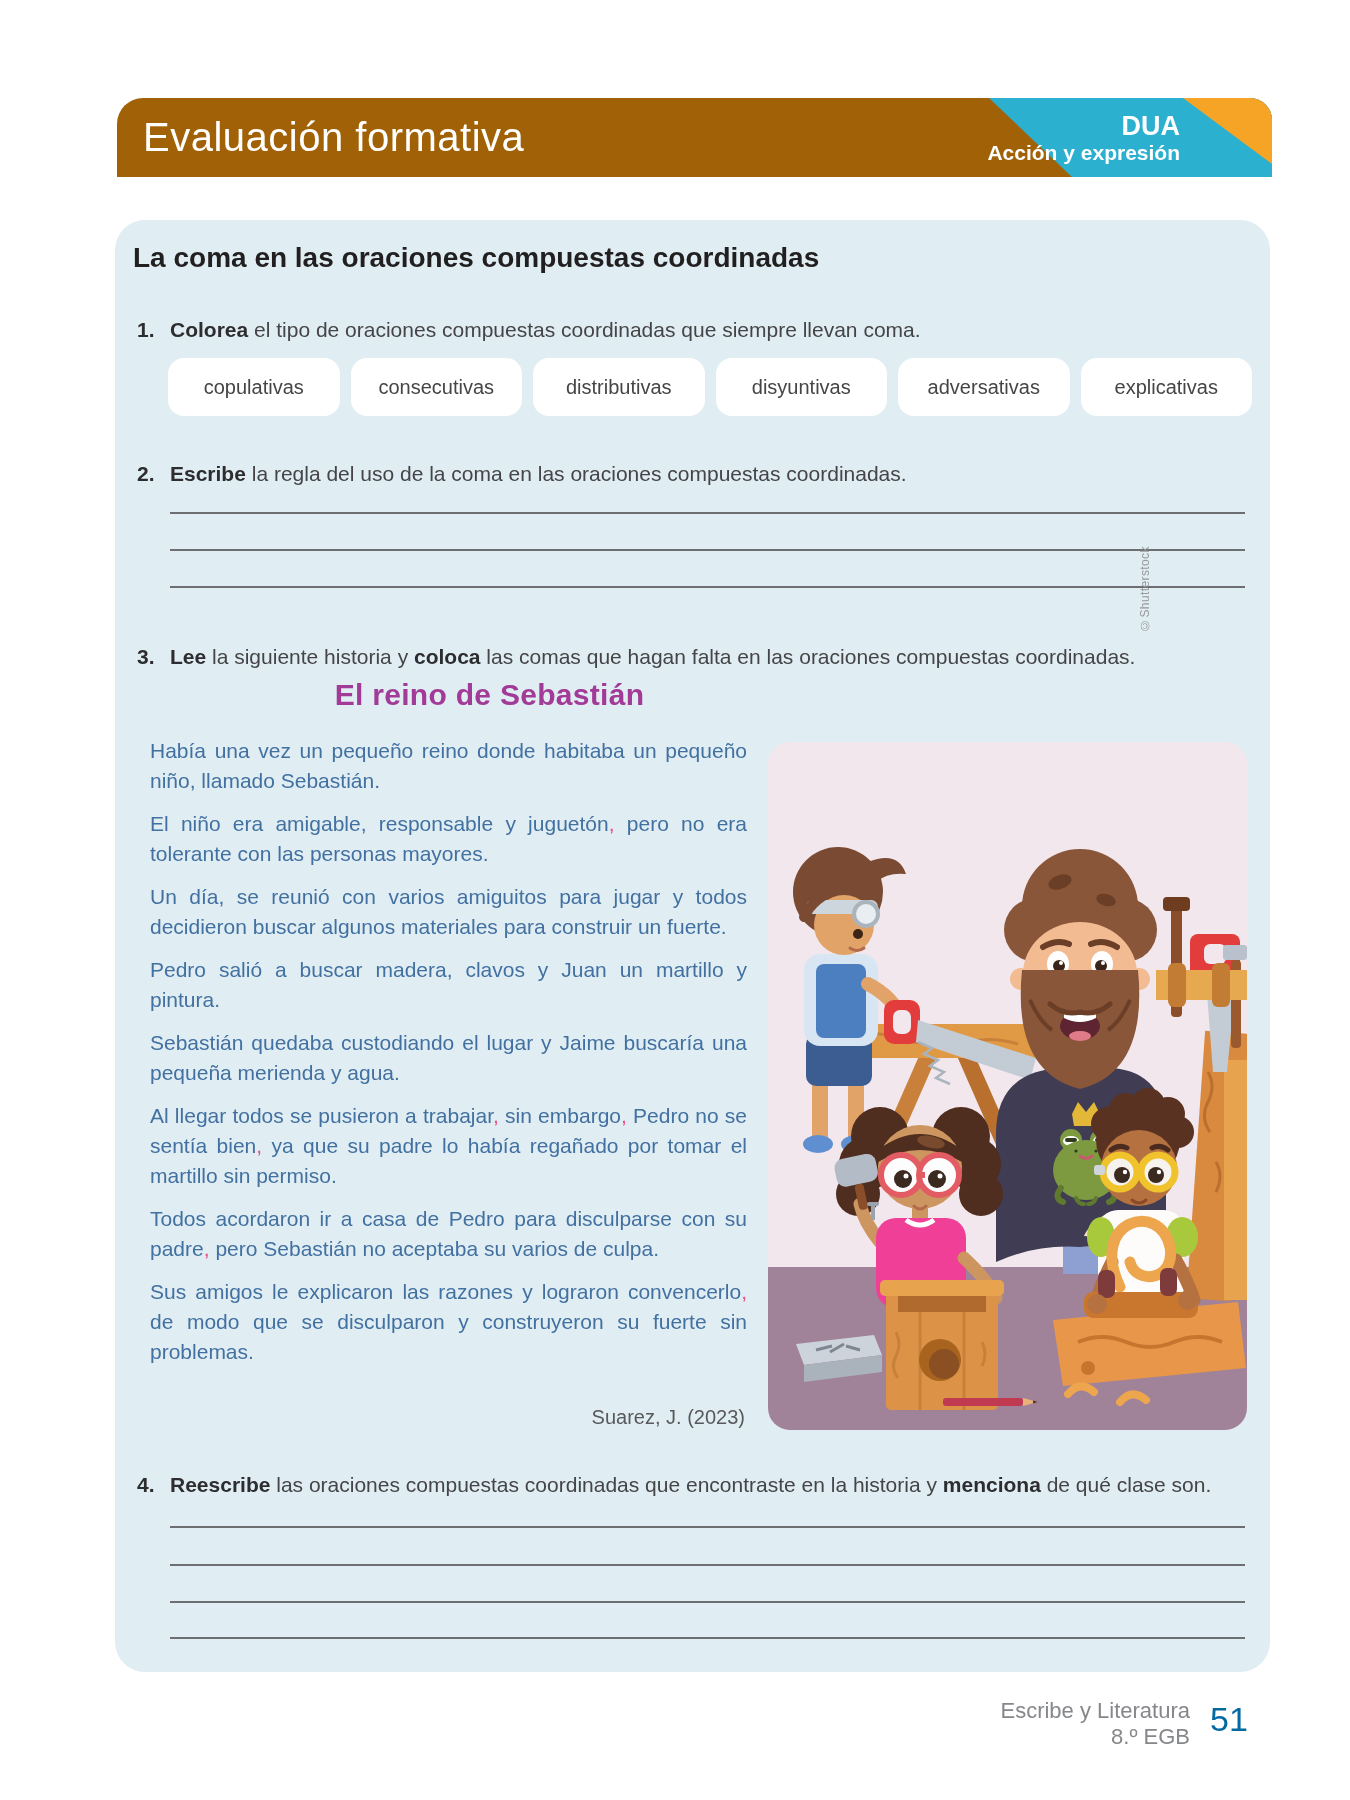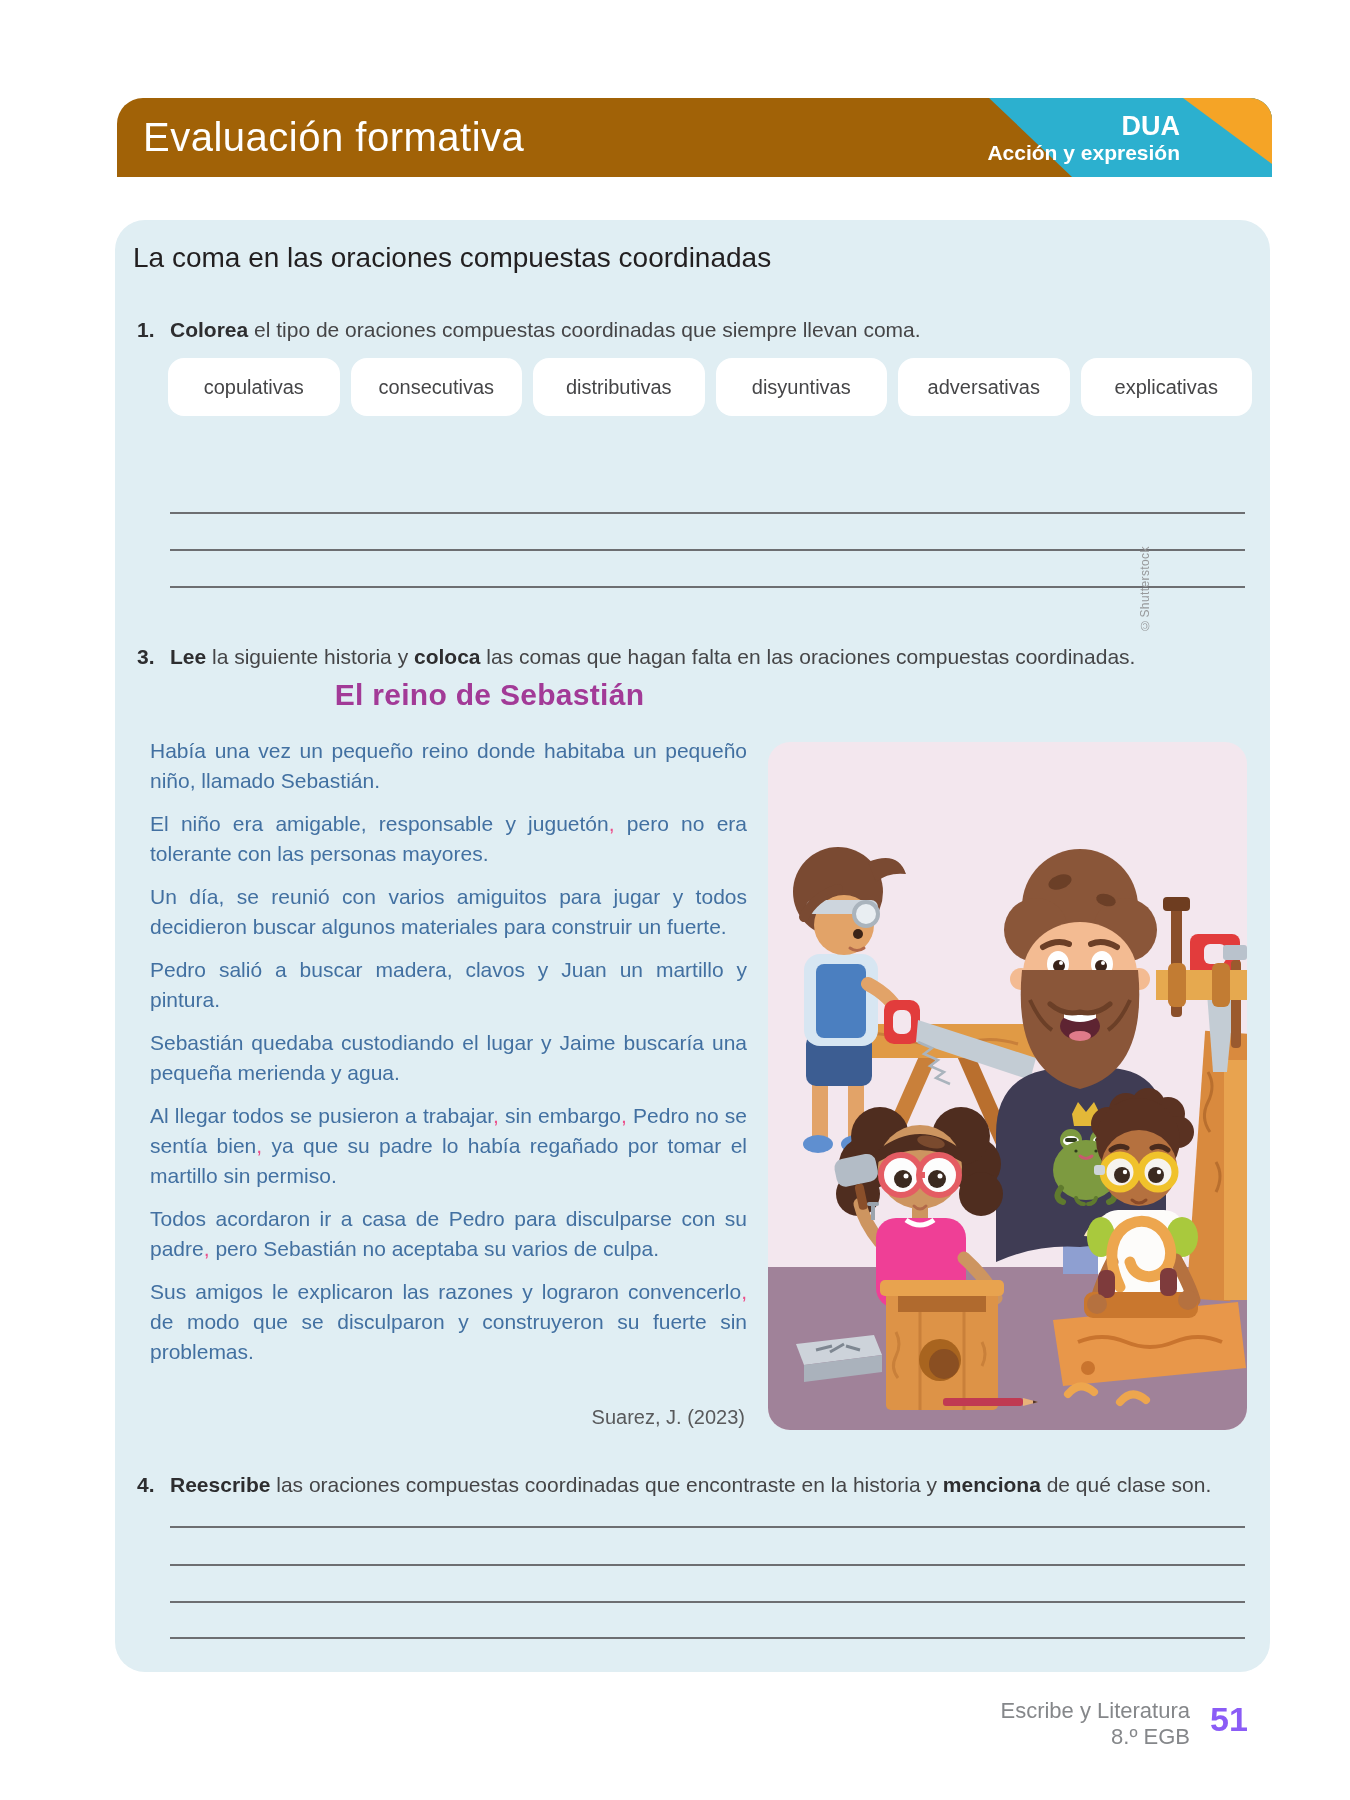--- a/index.html
+++ b/index.html
@@ -13,21 +13,21 @@
   .banner-title{position:absolute;left:26px;top:50%;transform:translateY(-52%);
           color:#ffffff;font-size:40px;font-weight:400;letter-spacing:.5px;}
   .dua{position:absolute;right:92px;top:50%;transform:translateY(-50%);
           text-align:right;color:#ffffff;line-height:1.12;}
   .dua .t1{font-size:27px;font-weight:700;}
   .dua .t2{font-size:21px;font-weight:700;}
 
   
   .panel{position:absolute;left:115px;top:220px;width:1155px;height:1452px;
          background:#e0eef3;border-radius:30px;}
-  .heading{position:absolute;left:18px;top:22px;font-size:28px;font-weight:400;color:#221f20;}
+  .heading{position:absolute;left:18px;top:22px;font-size:28px;font-weight:700;color:#221f20;}
 
   .item{position:absolute;left:22px;right:20px;font-size:21px;color:#454547;}
   .item .num{display:inline-block;width:33px;font-weight:700;color:#2d2d2f;}
   .item .b{font-weight:700;color:#2d2d2f;}
 
   .options{position:absolute;left:53px;top:138px;width:1084px;height:58px;
            display:flex;gap:11px;}
   .opt{flex:1;background:#ffffff;border-radius:16px;display:flex;align-items:center;
        justify-content:center;font-size:20px;color:#454547;}
 
@@ -43,21 +43,21 @@
 
   .illus{position:absolute;left:653px;top:522px;width:479px;height:688px;
          border-radius:22px;overflow:hidden;}
   .credit{position:absolute;left:1138px;top:522px;height:110px;
           writing-mode:vertical-rl;transform:rotate(180deg);
           font-size:12px;color:#97999b;letter-spacing:.4px;}
 
   
   .footer-sub{position:absolute;right:160px;top:1698px;text-align:right;
           font-size:22px;line-height:26px;color:#85878a;}
-  .footer-page{position:absolute;left:1210px;top:1700px;font-size:34px;font-weight:700;color:#8b5cf6;}
+  .footer-page{position:absolute;left:1210px;top:1700px;font-size:34px;font-weight:400;color:#0369a1;}
 </style>
 </head>
 <body>
 
 <div class="page">
 
   <div class="banner">
     <svg viewBox="0 0 1155 79" preserveAspectRatio="none">
       <polygon points="872,0 1155,0 1155,79 955,79" fill="#2cb0cf"></polygon>
       <polygon points="1066,0 1155,0 1155,66" fill="#f5a426"></polygon>
@@ -79,20 +79,23 @@
 
     <div class="options">
       <div class="opt">copulativas</div>
       <div class="opt">consecutivas</div>
       <div class="opt">distributivas</div>
       <div class="opt">disyuntivas</div>
       <div class="opt">adversativas</div>
       <div class="opt">explicativas</div>
     </div>
 
+    <div class="item" style="top:242px;">
+      <span class="num">2.</span><span><span class="b">Escribe</span><span> la regla del uso de la coma en las oraciones compuestas coordinadas.</span></span>
+    </div>
     <div class="rule" style="top:292px;"></div>
     <div class="rule" style="top:329px;"></div>
     <div class="rule" style="top:366px;"></div>
 
     <div class="item" style="top:425px;">
       <span class="num">3.</span><span><span class="b">Lee</span><span> la siguiente historia y </span><span class="b">coloca</span><span> las comas que hagan falta en las oraciones compuestas coordinadas.</span></span>
     </div>
 
     <div class="story-title">El reino de Sebastián</div>
 

